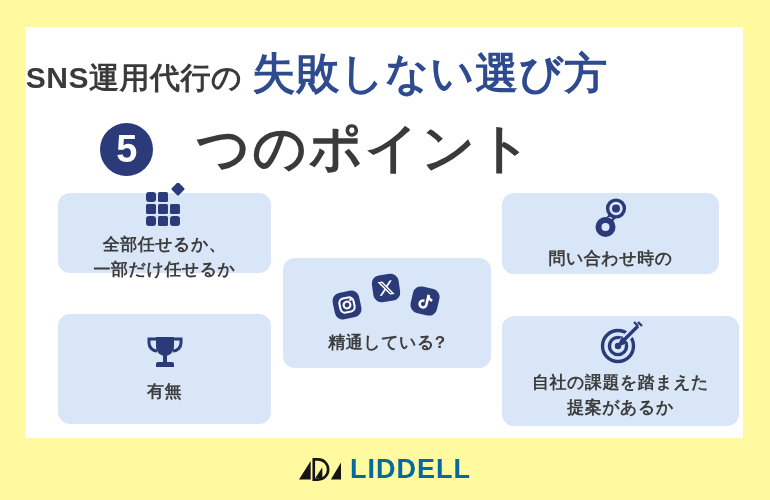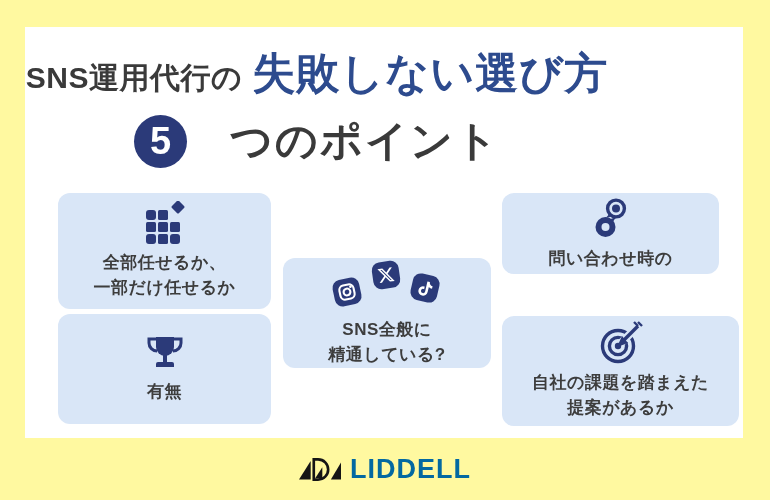--- a/index.html
+++ b/index.html
@@ -20,28 +20,28 @@
   }
   .title-line1{display:flex;align-items:baseline;gap:10px;white-space:nowrap;}
   .t-prefix{font-size:30px;font-weight:700;color:#3A3A3A;letter-spacing:.5px;}
   .t-accent{font-size:43px;font-weight:800;color:#2D4B8E;letter-spacing:1px;}
   .title-line2{display:flex;align-items:center;gap:7px;}
   .count-badge{
     width:53px;height:53px;border-radius:50%;background:#2B3A79;
     color:#fff;font-size:38px;font-weight:800;
     display:flex;align-items:center;justify-content:center;
   }
-  .t-suffix{font-size:42px;font-weight:800;color:#3A3A3A;letter-spacing:2px;margin-left:36px;}
+  .t-suffix{font-size:53px;font-weight:800;color:#3A3A3A;letter-spacing:2px;margin-left:36px;}
   
   .point-box{
     position:absolute;background:#D9E6F7;border-radius:12px;
     display:flex;flex-direction:column;align-items:center;justify-content:center;
     gap:6px;
   }
-  .pos-l1{left:33px;top:166px;width:213px;height:116px;}
+  .pos-l1{left:33px;top:166px;width:213px;height:80px;}
   .pos-l2{left:33px;top:287px;width:213px;height:110px;}
   .pos-c {left:258px;top:231px;width:208px;height:110px;}
   .pos-r1{left:477px;top:166px;width:217px;height:81px;}
   .pos-r2{left:477px;top:289px;width:237px;height:110px;}
   .box-icon{display:flex;align-items:center;justify-content:center;}
   .box-label{display:flex;flex-direction:column;align-items:center;}
   .box-label .line{
     font-size:17px;font-weight:700;color:#3D3D3D;line-height:1.45;
     letter-spacing:.5px;white-space:nowrap;
   }
@@ -126,21 +126,20 @@
             <path transform="translate(-8.6,-8.6) scale(0.72)" fill="#fff" d="M18.244 2.25h3.308l-7.227 8.26 8.502 11.24H16.17l-5.214-6.817L4.99 21.75H1.68l7.73-8.835L1.254 2.25H8.08l4.713 6.231zm-1.161 17.52h1.833L7.084 4.126H5.117z"></path>
           </g>
 
           <g transform="translate(100,30) rotate(13)">
             <rect x="-13.5" y="-13.5" width="27" height="27" rx="8" fill="#2B3A79"></rect>
             <path transform="translate(-9.3,-9.3) scale(0.82)" fill="#fff" d="M16.6 5.82A4.28 4.28 0 0 1 15.54 3h-3.09v12.4a2.59 2.59 0 1 1-2.59-2.59c.27 0 .53.04.78.12v-3.15a5.76 5.76 0 0 0-.78-.05 5.74 5.74 0 1 0 5.74 5.74V9.01a7.35 7.35 0 0 0 4.3 1.38V7.3a4.28 4.28 0 0 1-3.3-1.48z"></path>
           </g>
         </svg>
       </div>
       <div class="box-label">
-        <span class="line">SNS全般に</span>
         <span class="line">精通している?</span>
       </div>
     </div>
 
     <div class="point-box pos-r1">
       <div class="box-icon">
         <svg width="46" height="46" viewBox="0 0 46 46" aria-hidden="true">
 
           <circle cx="28" cy="13.5" r="8.4" fill="none" stroke="#2B3A79" stroke-width="3.4"></circle>
           <path d="M21 18.5c-.8 2.6-3.2 4-3.2 4 2.8.6 5.3-.8 6.6-1.9z" fill="#2B3A79"></path>

